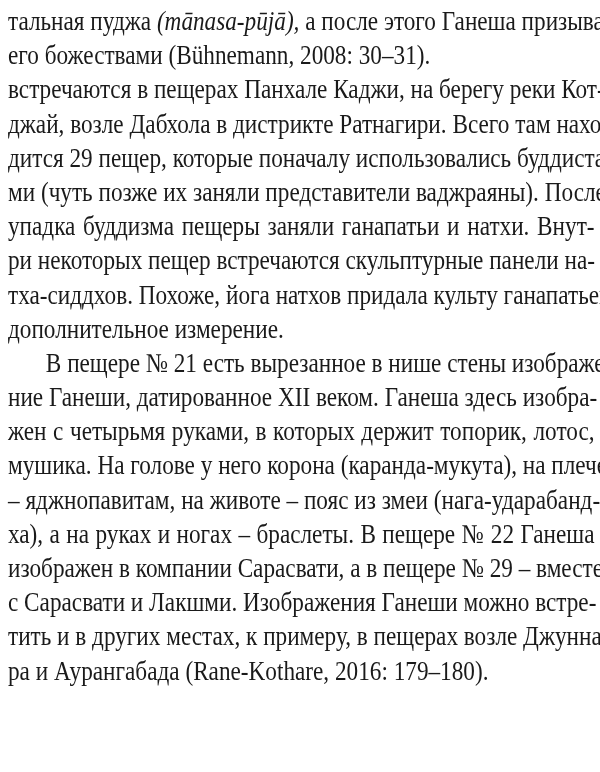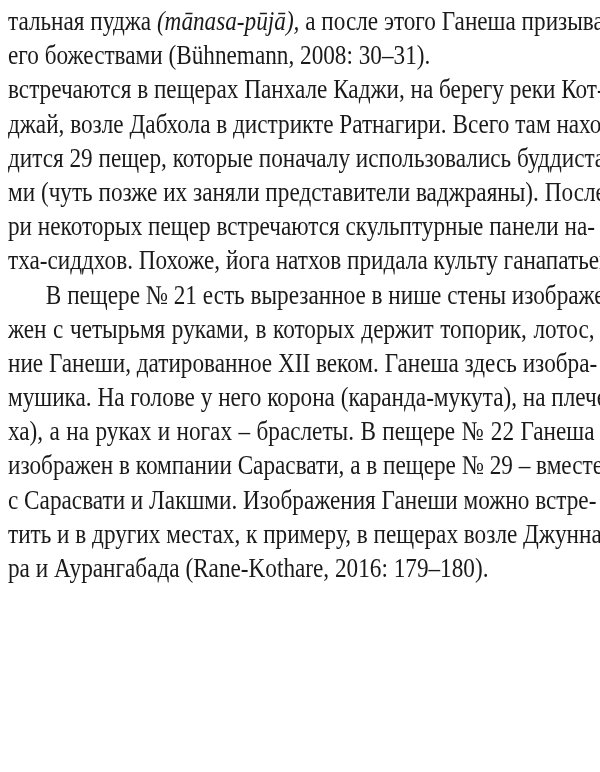--- a/index.html
+++ b/index.html
@@ -67,39 +67,48 @@
     <div class="line">
       <span class="txt">джай, возле Дабхола в дистрикте Ратнагири. Всего там нахо-</span>
     </div>
     <div class="line">
       <span class="txt">дится 29 пещер, которые поначалу использовались буддиста-</span>
     </div>
     <div class="line">
       <span class="txt">ми (чуть позже их заняли представители ваджраяны). После</span>
     </div>
     <div class="line">
+      <span class="txt">упадка буддизма пещеры заняли ганапатьи и натхи. Внут-</span>
+    </div>
+    <div class="line">
       <span class="txt">ри некоторых пещер встречаются скульптурные панели на-</span>
     </div>
     <div class="line">
       <span class="txt">тха-сиддхов. Похоже, йога натхов придала культу ганапатьев</span>
+    </div>
+    <div class="line last">
+      <span class="txt">дополнительное измерение.</span>
     </div>
   </div>
 
   <div class="paragraph">
     <div class="line indent">
       <span class="txt">В пещере № 21 есть вырезанное в нише стены изображе-</span>
     </div>
     <div class="line">
+      <span class="txt">ние Ганеши, датированное XII веком. Ганеша здесь изобра-</span>
+    </div>
+    <div class="line">
       <span class="txt">жен с четырьмя руками, в которых держит топорик, лотос,</span>
     </div>
     <div class="line">
-      <span class="txt">ние Ганеши, датированное XII веком. Ганеша здесь изобра-</span>
+      <span class="txt">мушика. На голове у него корона (каранда-мукута), на плече</span>
     </div>
     <div class="line">
-      <span class="txt">мушика. На голове у него корона (каранда-мукута), на плече</span>
+      <span class="txt">– яджнопавитам, на животе – пояс из змеи (нага-ударабанд-</span>
     </div>
     <div class="line">
       <span class="txt">ха), а на руках и ногах – браслеты. В пещере № 22 Ганеша</span>
     </div>
     <div class="line">
       <span class="txt">изображен в компании Сарасвати, а в пещере № 29 – вместе</span>
     </div>
     <div class="line">
       <span class="txt">с Сарасвати и Лакшми. Изображения Ганеши можно встре-</span>
     </div>

